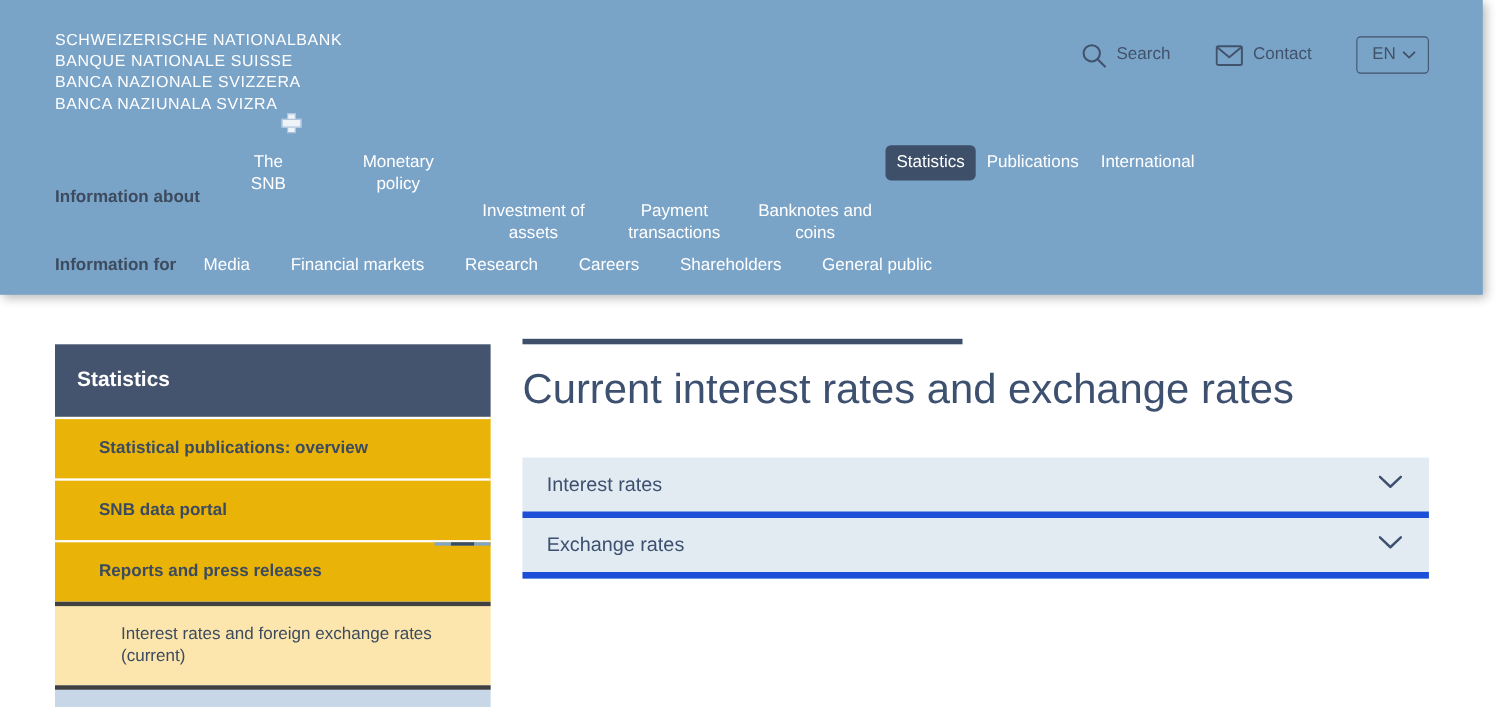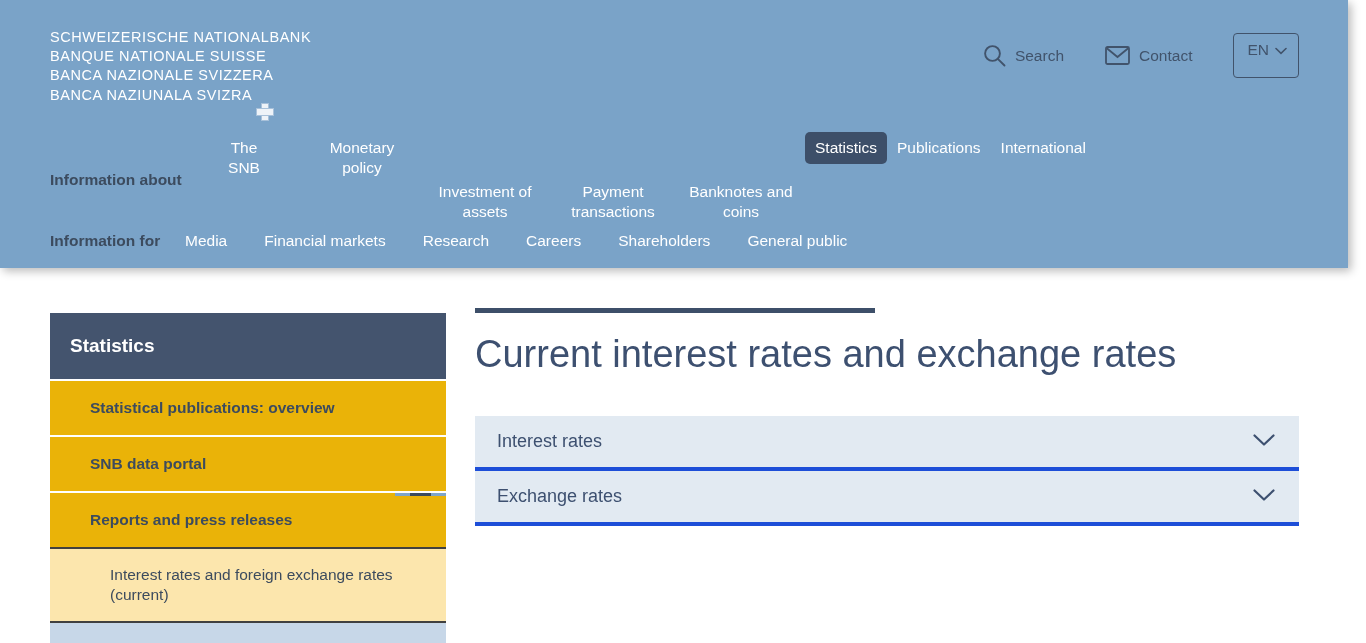--- a/index.html
+++ b/index.html
@@ -62,21 +62,21 @@
     margin-right: 24px;
     cursor: pointer;
   }
   .tool-link svg { display: block; }
   .lang-select {
     display: flex;
     align-items: center;
     gap: 6px;
     border: 1px solid #41536b;
     border-radius: 4px;
-    padding: 7px 11px 18px 13px;
+    padding: 7px 11px 7px 13px;
     color: #41536b;
     font-size: 15.5px;
     cursor: pointer;
   }
 
   
   .nav-row {
     position: absolute;
     left: 0;
     width: 1176px;
@@ -165,21 +165,21 @@
     justify-content: center;
     cursor: pointer;
   }
   .side-toggle-glyph {
     display: block;
     width: 21px;
     height: 3px;
     background: #3c4b5e;
   }
   .side-sub {
-    border-top: 2px solid #404040;
+    border-top: 4px solid #404040;
     background: #c7d7e8;
     padding: 16px 20px 16px 60px;
     color: #3c4b5e;
     font-size: 15.5px;
     line-height: 20px;
     cursor: pointer;
   }
   .side-sub.active { background: #fce6ad; }
 
   
@@ -196,21 +196,21 @@
   .page-title {
     margin-top: 18px;
     color: #3d5070;
     font-size: 38px;
     font-weight: 400;
     line-height: 46px;
   }
   .accordion { margin-top: 39px; }
   .acc-item {
     background: #e2eaf2;
-    border-bottom: 4px solid #1d4ed8;
+    border-bottom: 6px solid #1d4ed8;
     height: 55px;
     display: flex;
     align-items: center;
     justify-content: space-between;
     padding: 0 24px 0 22px;
     cursor: pointer;
   }
   .acc-label {
     color: #3d5070;
     font-size: 18px;

